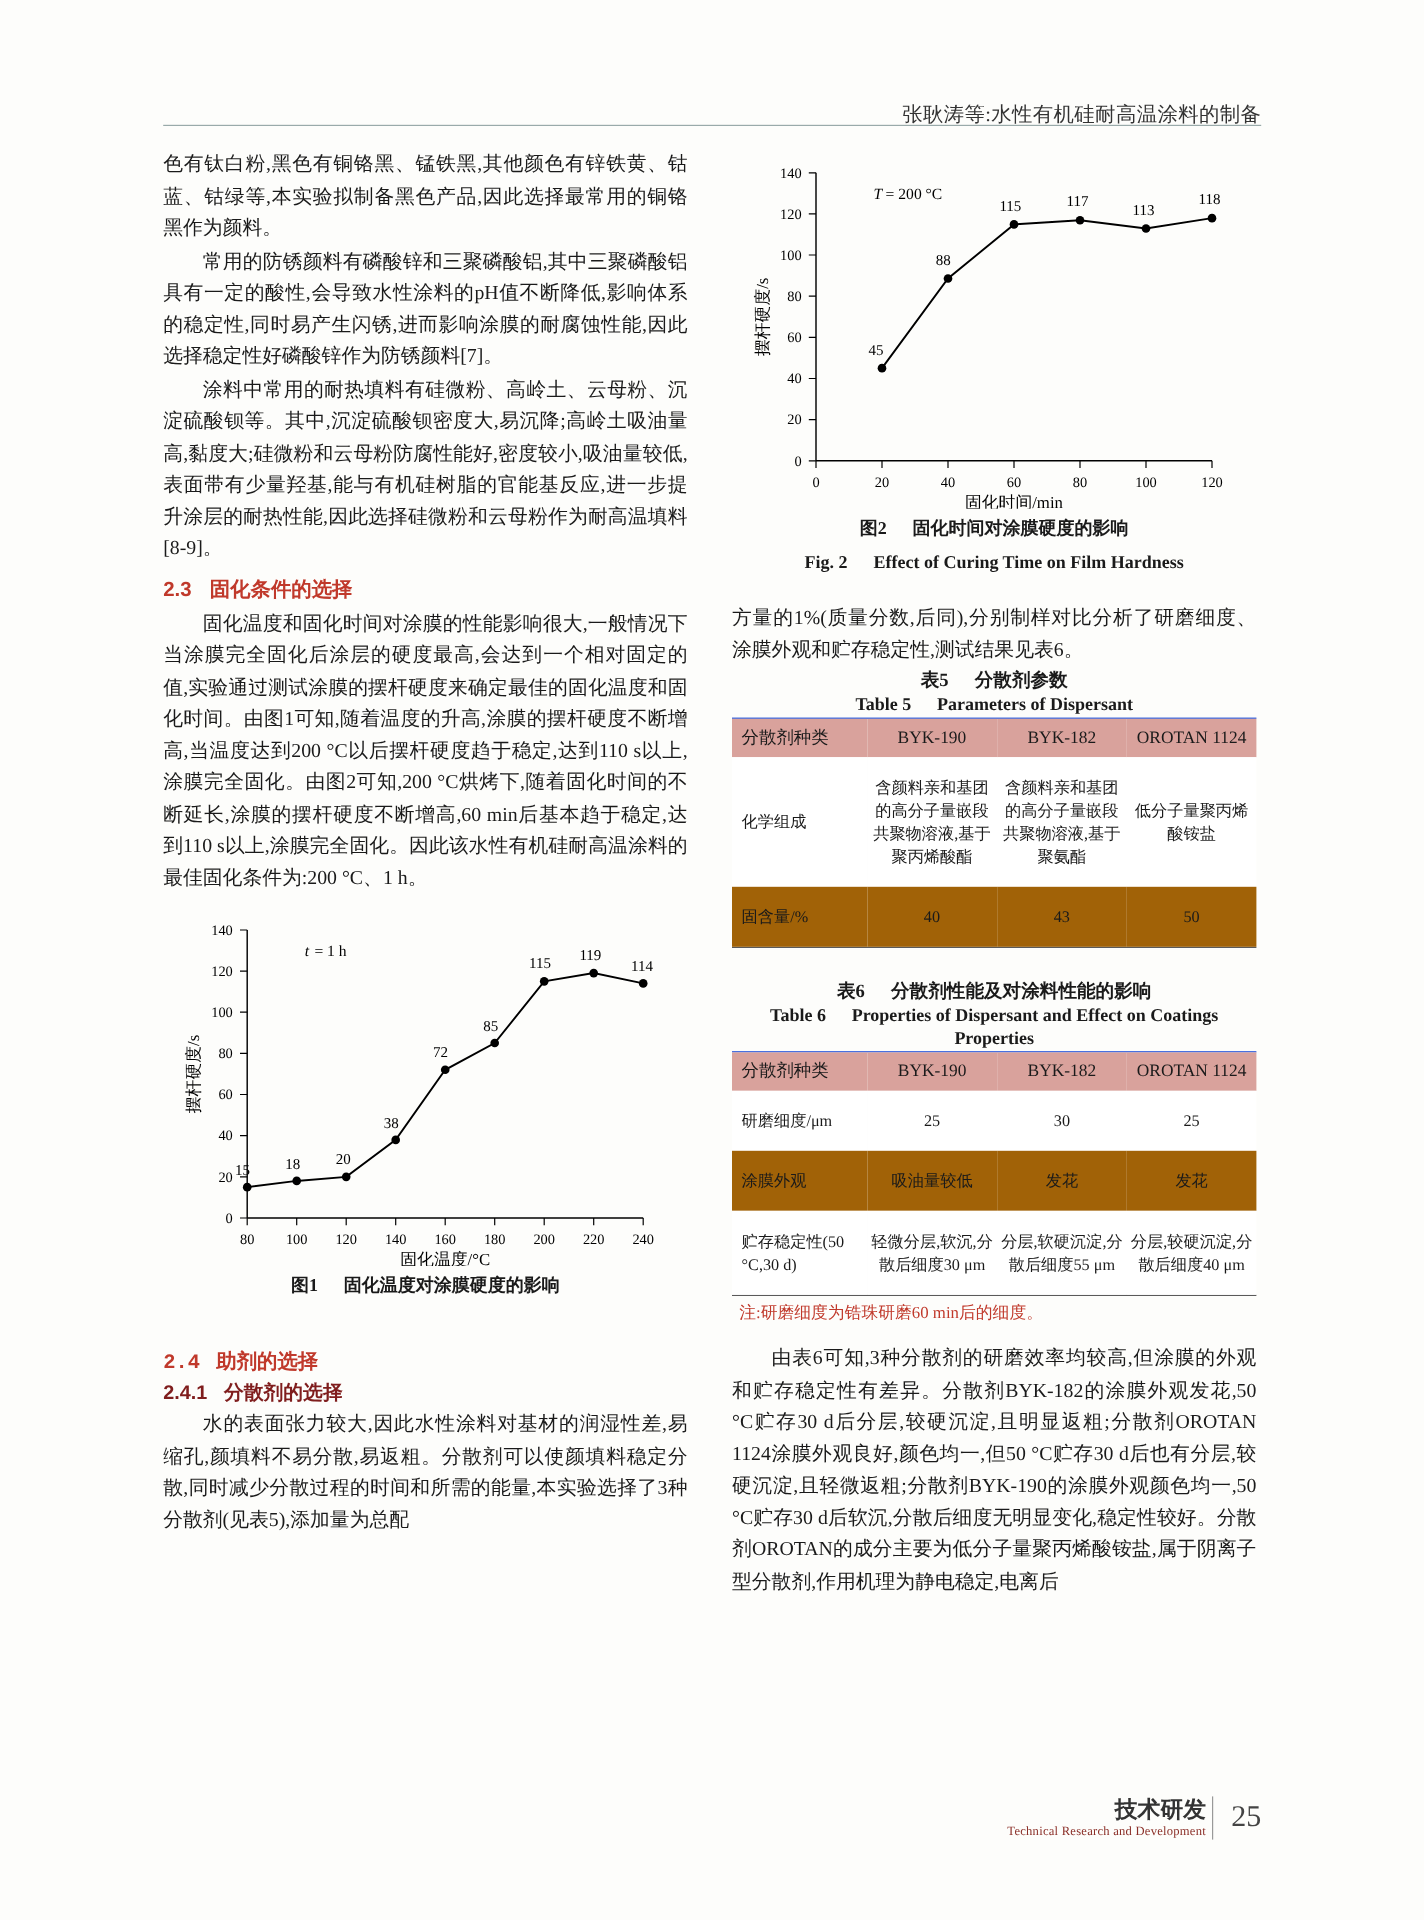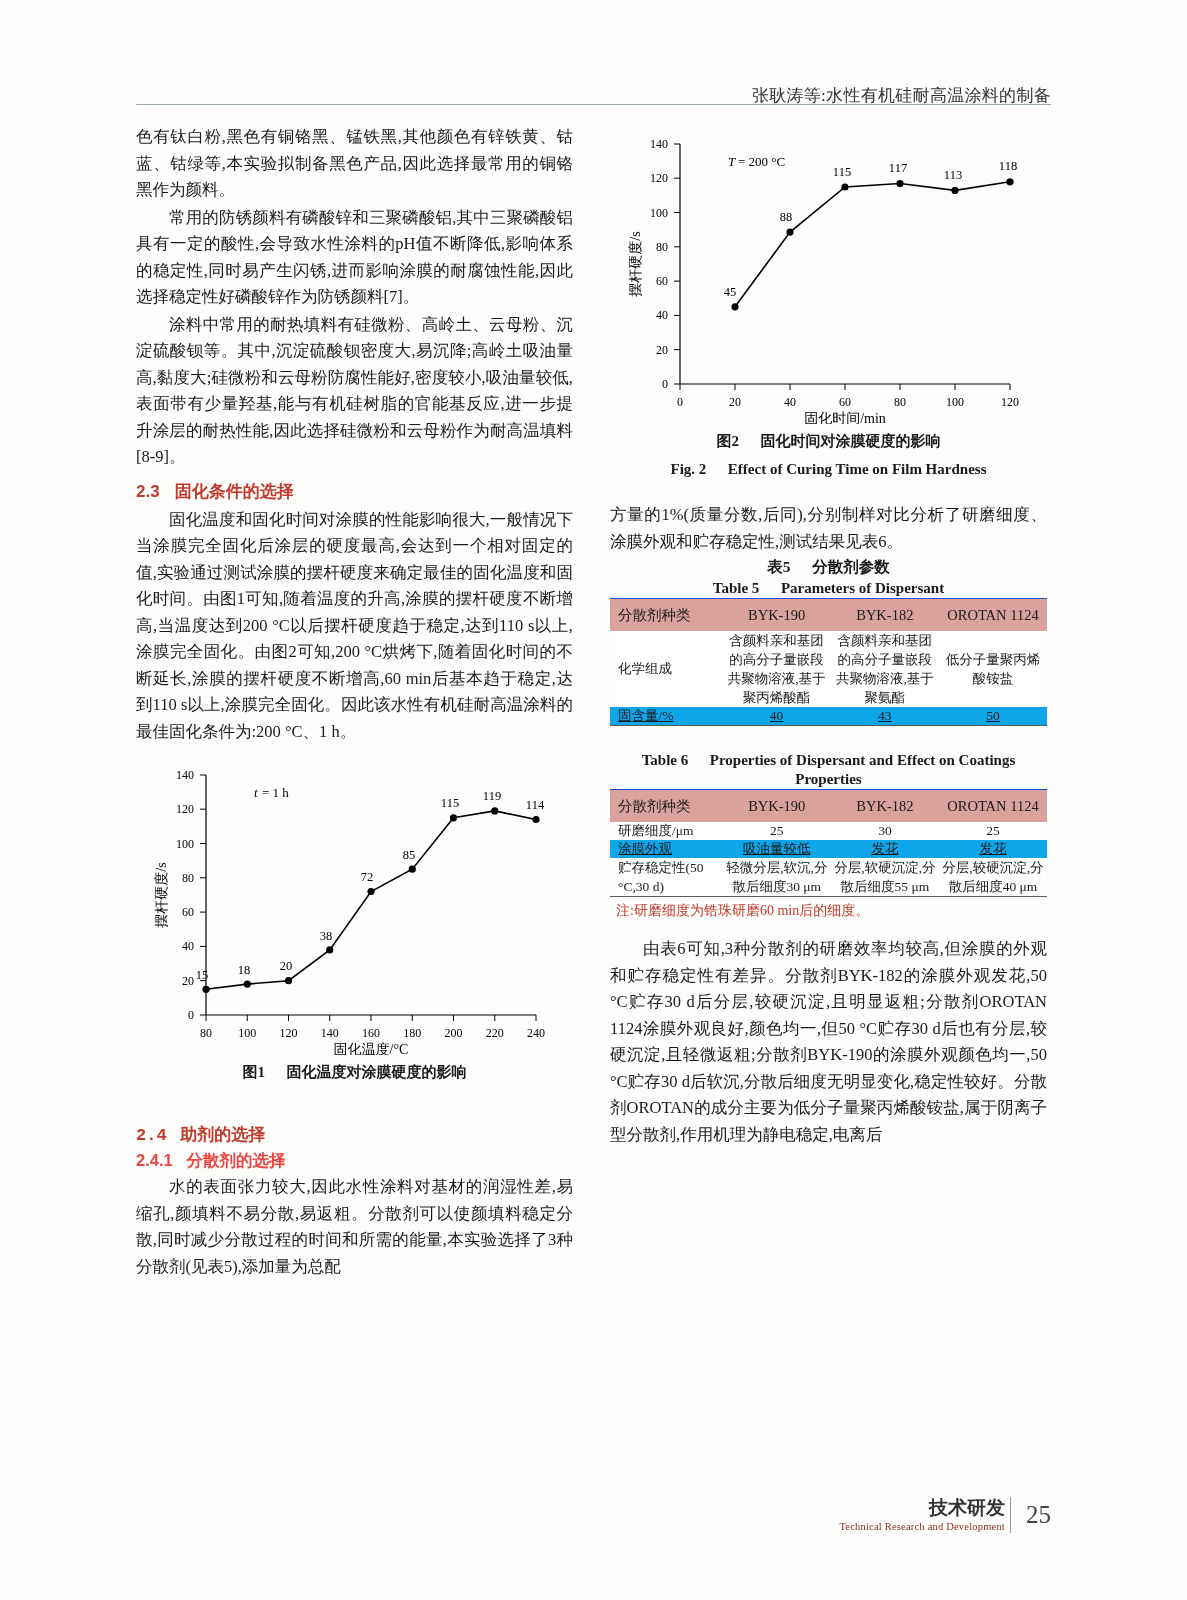--- a/index.html
+++ b/index.html
@@ -30,21 +30,21 @@
     font-family:"Liberation Serif", serif;
   }
   p.indent{text-indent:33px;}
 
   h3.sec{
     color:#c0392b;font-size:17px;margin:9px 0 4px 0;font-weight:bold;
     font-family:"Liberation Sans", sans-serif;
   }
   h3.sec .num{display:inline-block;min-width:34px;}
   h4.sec{
-    color:#ef4444;font-size:16.5px;margin:6px 0 2px 0;font-weight:bold;
+    color:#7f1d1d;font-size:16.5px;margin:6px 0 2px 0;font-weight:bold;
     font-family:"Liberation Sans", sans-serif;
   }
   h4.sec .num{display:inline-block;min-width:42px;}
 
   
   .figure{margin:10px 0 0 0;}
   .chart-box{position:relative;width:430px;height:300px;}
   .chart-svg{display:block;}
   .fig-cap{
     text-align:center;font-size:15px;font-weight:bold;margin-top:6px;line-height:22px;
@@ -54,24 +54,24 @@
   .tbl-title{
     text-align:center;font-weight:bold;font-size:15.5px;margin:2px 0 1px 0;
   }
   .tbl-title .sp{display:inline-block;width:14px;}
   .tbl-title.en{font-size:15px;}
   table{
     border-collapse:collapse;width:437px;font-size:13.5px;
     font-family:"Liberation Serif", serif;
   }
   table td,table th{
-    padding:0 3px;text-align:center;vertical-align:middle;line-height:18px;
+    padding:16px 3px;text-align:center;vertical-align:middle;line-height:18px;
   }
   .thead td{background:#d9a29c;font-weight:normal;font-size:14.5px;padding:7px 3px;}
-  .rowalt td{background:#0ea5e9;text-decoration:underline;}
+  .rowalt td{background:#a16207;}
   .rowplain td{background:#ffffff;}
   .tbl-wrap{border-top:1px solid #1d4ed8;border-bottom:1px solid #5a5a5a;}
   .note{
     color:#c0392b;font-size:14px;margin:5px 0 0 6px;
   }
   td.left{text-align:left;padding-left:8px;}
 
   
   .footer{
     position:absolute;right:136px;bottom:66px;text-align:right;
@@ -308,20 +308,25 @@
           <td>40</td>
           <td>43</td>
           <td>50</td>
         </tr>
       </tbody>
           </table>
       </div>
     </div>
 
     <div style="margin-top:26px;">
+      <div class="tbl-title">
+        <span>表6</span>
+        <span class="sp"></span>
+        <span>分散剂性能及对涂料性能的影响</span>
+      </div>
       <div class="tbl-title en">
         <span>Table 6</span>
         <span class="sp"></span>
         <span>Properties of Dispersant and Effect on Coatings</span>
       </div>
       <div class="tbl-title en">Properties</div>
       <div class="tbl-wrap">
       <table>
         <tbody>
               <tr class="thead">

